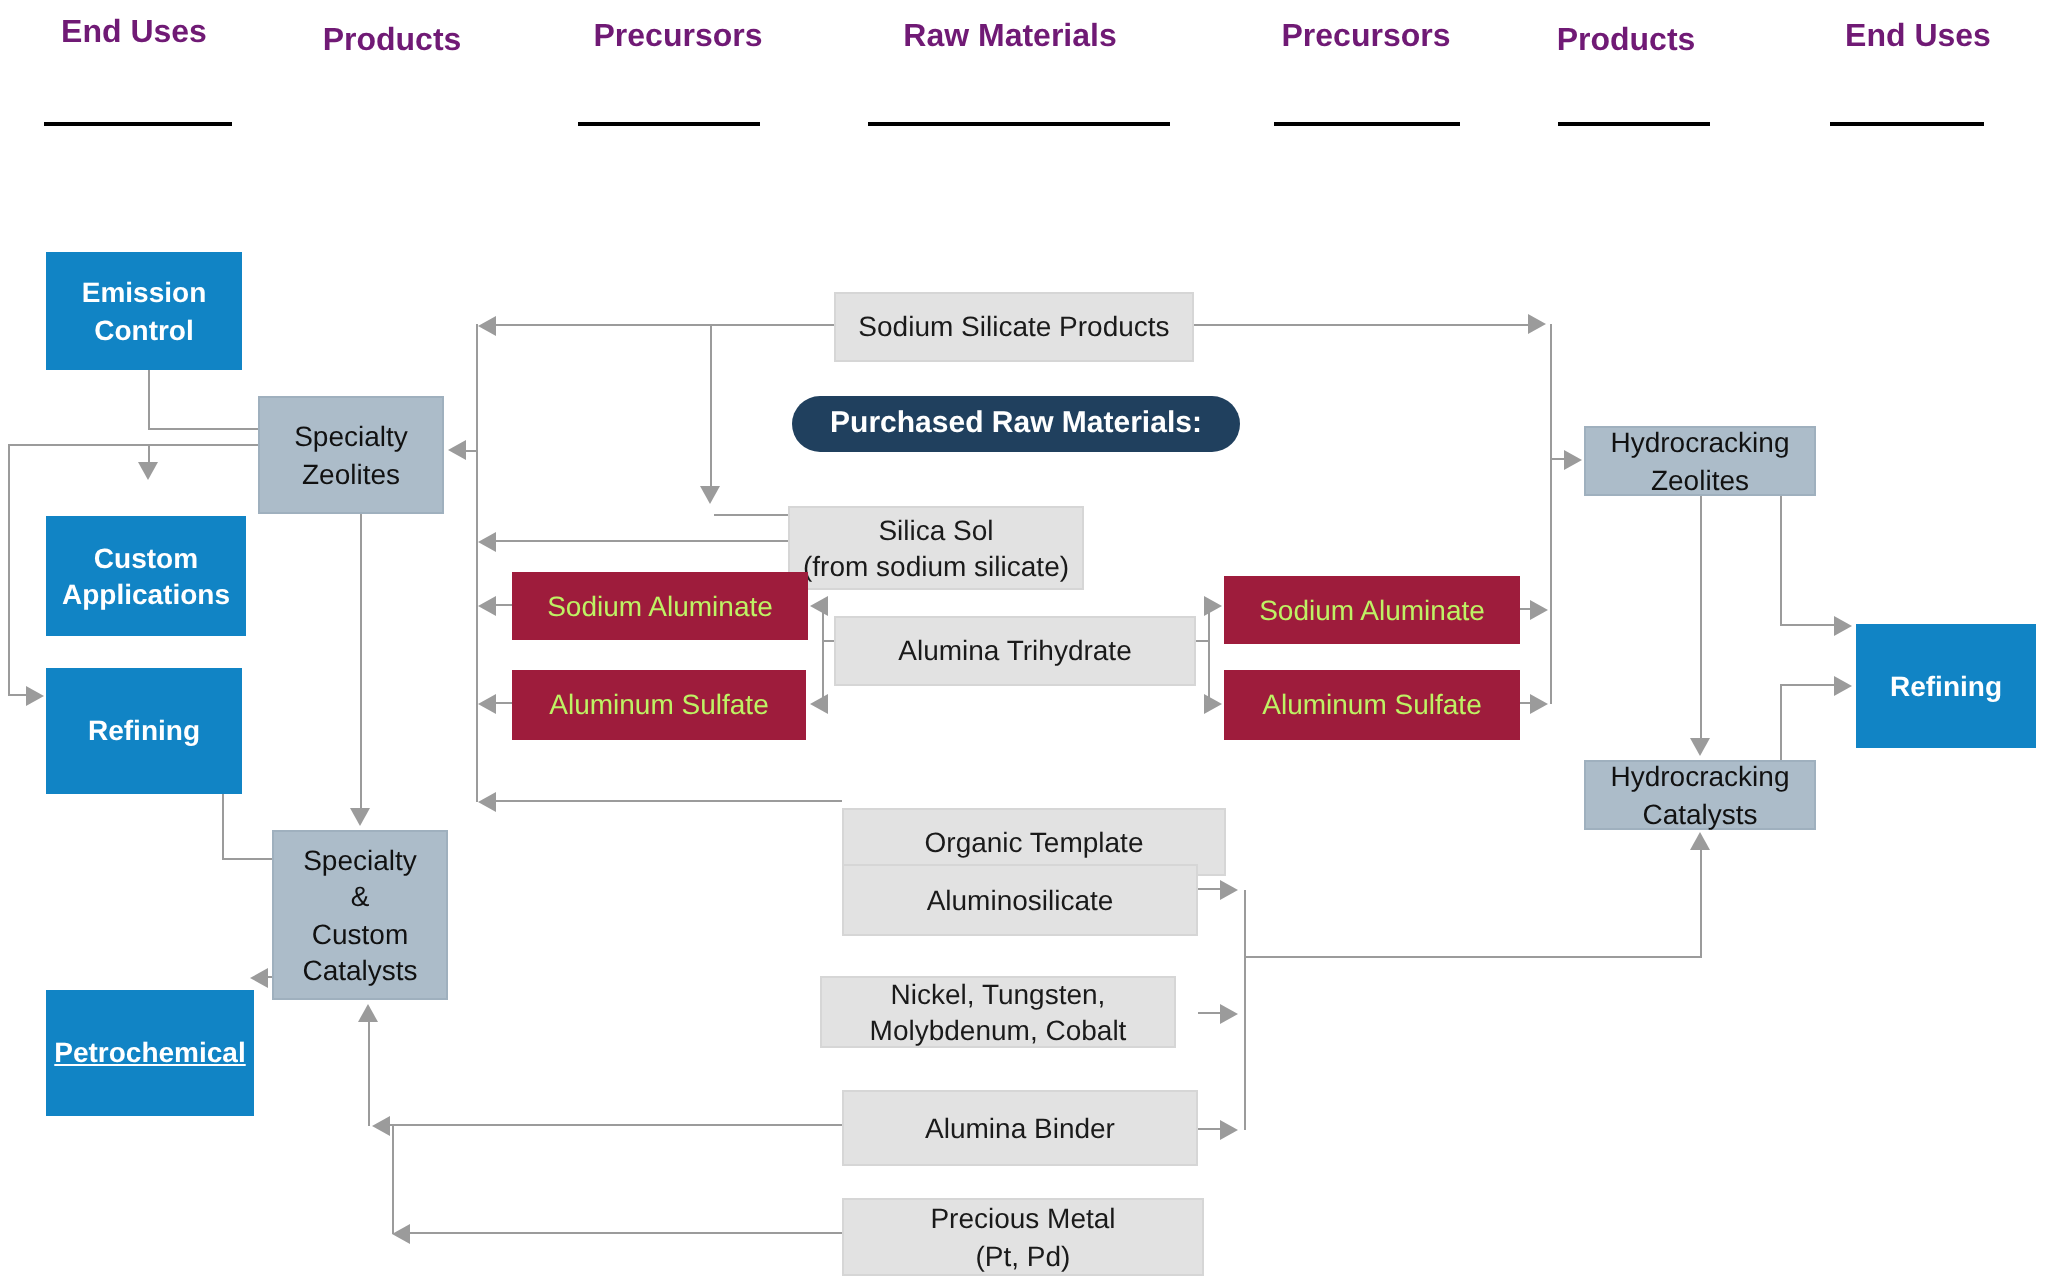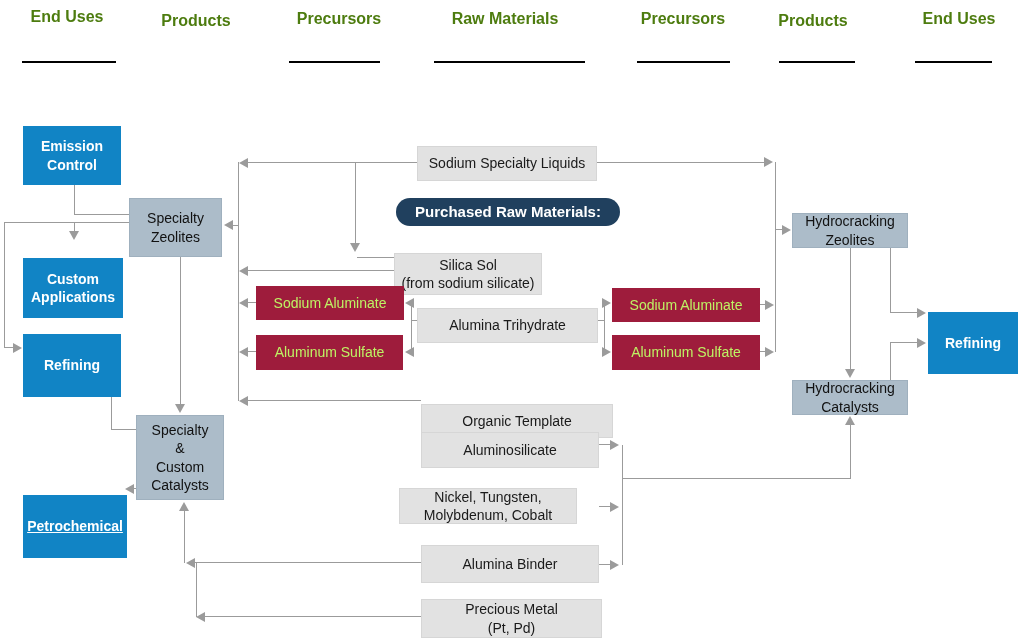--- a/index.html
+++ b/index.html
@@ -1,18 +1,18 @@
 <!DOCTYPE html>
 <html><head>
 <meta charset="utf-8">
 <style>
   html,body{margin:0;padding:0;background:#fff;}
   .canvas{position:relative;width:1025px;height:643px;background:#ffffff;
           font-family:"Liberation Sans",sans-serif;overflow:hidden;}
-  .hdr{position:absolute;font-weight:bold;font-size:16px;color:#4d7c0f;text-align:center;white-space:nowrap;}
+  .hdr{position:absolute;font-weight:bold;font-size:16px;color:#701a75;text-align:center;white-space:nowrap;}
   .rule{position:absolute;height:2px;background:#000;}
   .box{position:absolute;display:flex;align-items:center;justify-content:center;
        text-align:center;font-size:14px;white-space:pre-line;line-height:1.3;box-sizing:border-box;}
   .gray{background:#E2E2E2;color:#1a1a1a;border:1px solid #d6d6d6;}
   .steel{background:#ACBCC9;color:#111;border:1px solid #9FB0BE;}
   .red{background:#9E1C3C;color:#bef264;}
   .blue{background:#1184C5;color:#fff;font-weight:bold;margin-top:16px;}
   .navy{background:#20405E;color:#fff;font-weight:bold;font-size:15px;}
   .ln{position:absolute;background:#9B9B9B;}
   .ar{position:absolute;width:0;height:0;}
@@ -122,27 +122,27 @@
   <div class="ar ar-u" style="left:69px;top:170px;"></div>
   <div class="ln" style="left:4px;top:222px;width:125px;height:1px;"></div>
   <div class="ln" style="left:74px;top:223px;width:1px;height:9px;"></div>
   <div class="ar ar-d" style="left:69px;top:231px;"></div>
   <div class="ln" style="left:4px;top:222px;width:1px;height:126px;"></div>
   <div class="ln" style="left:4px;top:347px;width:10px;height:1px;"></div>
   <div class="ar ar-r" style="left:13px;top:343px;"></div>
 
   <div class="box navy" style="left:396px;top:198px;width:224px;height:28px;border-radius:15px;">Purchased Raw Materials:</div>
 
-  <div class="box gray" style="left:417px;top:146px;width:180px;height:35px;">Sodium Specialty Liquids</div>
+  <div class="box gray" style="left:417px;top:146px;width:180px;height:35px;">Sodium Silicate Products</div>
   <div class="box gray" style="left:394px;top:253px;width:148px;height:42px;">Silica Sol
 (from sodium silicate)</div>
   <div class="box gray" style="left:417px;top:308px;width:181px;height:35px;">Alumina Trihydrate</div>
   <div class="box gray" style="left:421px;top:404px;width:192px;height:34px;">Organic Template</div>
   <div class="box gray" style="left:421px;top:432px;width:178px;height:36px;">Aluminosilicate</div>
-  <div class="box gray" style="left:399px;top:488px;width:178px;height:36px;">Nickel, Tungsten,
+  <div class="box gray" style="left:410px;top:488px;width:178px;height:36px;">Nickel, Tungsten,
 Molybdenum, Cobalt</div>
   <div class="box gray" style="left:421px;top:545px;width:178px;height:38px;">Alumina Binder</div>
   <div class="box gray" style="left:421px;top:599px;width:181px;height:39px;">Precious Metal
 (Pt, Pd)</div>
 
   <div class="box red" style="left:256px;top:286px;width:148px;height:34px;">Sodium Aluminate</div>
   <div class="box red" style="left:256px;top:335px;width:147px;height:35px;">Aluminum Sulfate</div>
   <div class="box red" style="left:612px;top:288px;width:148px;height:34px;">Sodium Aluminate</div>
   <div class="box red" style="left:612px;top:335px;width:148px;height:35px;">Aluminum Sulfate</div>
 

